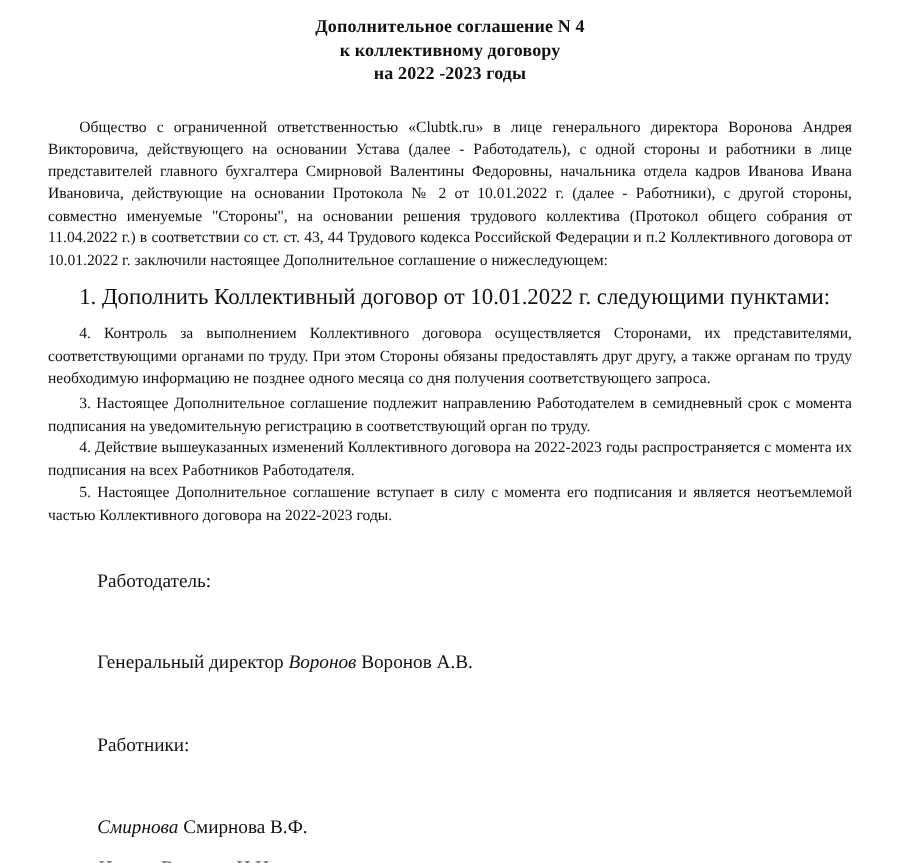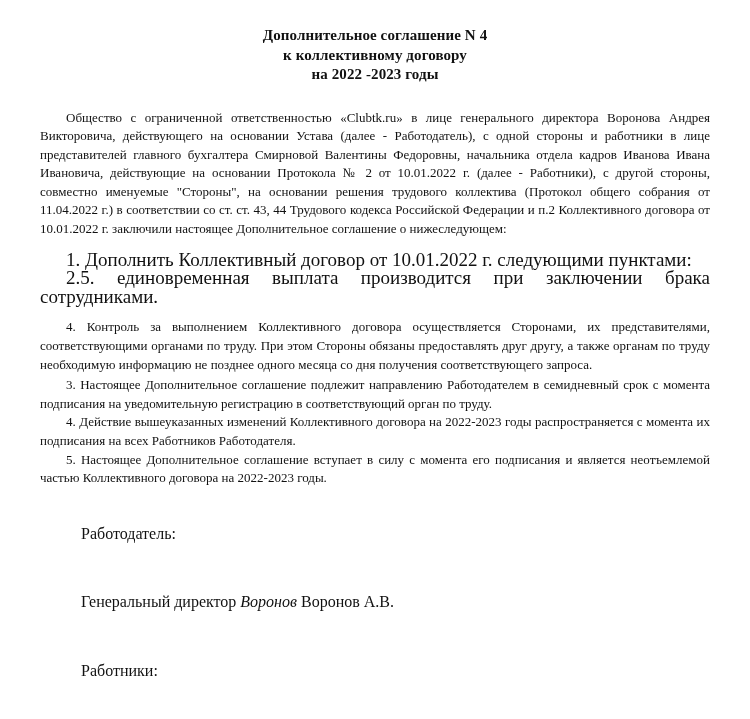--- a/index.html
+++ b/index.html
@@ -13,21 +13,21 @@
     height: 719px;
     overflow: hidden;
     font-family: "Liberation Serif", "DejaVu Serif", serif;
     color: #111111;
     -webkit-font-smoothing: antialiased;
   }
   .page {
     box-sizing: border-box;
     width: 750px;
     height: 719px;
-    padding: 26px 40px 0 40px;
+    padding: 14px 40px 0 40px;
     background: #ffffff;
   }
 
   
   .doc-title {
     text-align: center;
     font-weight: bold;
     font-size: 15px;
     line-height: 19.5px;
     margin: 0 0 6px 0;
@@ -87,21 +87,20 @@
     <span class="tline">на 2022 -2023 годы</span>
   </div>
 
   <div class="gap-lg"></div>
 
   <p class="para indent">Общество с ограниченной ответственностью «Clubtk.ru» в лице генерального директора Воронова Андрея Викторовича, действующего на основании Устава (далее - Работодатель), с одной стороны и работники в лице представителей главного бухгалтера Смирновой Валентины Федоровны, начальника отдела кадров Иванова Ивана Ивановича, действующие на основании Протокола № 2 от 10.01.2022 г. (далее - Работники), с другой стороны, совместно именуемые "Стороны", на основании решения трудового коллектива (Протокол общего собрания от 11.04.2022 г.) в соответствии со ст. ст. 43, 44 Трудового кодекса Российской Федерации и п.2 Коллективного договора от 10.01.2022 г. заключили настоящее Дополнительное соглашение о нижеследующем:</p>
 
   <div class="gap-md"></div>
 
   <p class="list-line">1. Дополнить Коллективный договор от 10.01.2022 г. следующими пунктами:</p>
-  <p class="list-line">2.5. единовременная выплата производится при заключении брака сотрудниками.</p>
 
   <div class="gap-md"></div>
 
   <p class="para indent">4. Контроль за выполнением Коллективного договора осуществляется Сторонами, их представителями, соответствующими органами по труду. При этом Стороны обязаны предоставлять друг другу, а также органам по труду необходимую информацию не позднее одного месяца со дня получения соответствующего запроса.</p>
 
   <div class="gap-xs"></div>
 
   <p class="para indent">3. Настоящее Дополнительное соглашение подлежит направлению Работодателем в семидневный срок с момента подписания на уведомительную регистрацию в соответствующий орган по труду.</p>
 
   <p class="para indent">4. Действие вышеуказанных изменений Коллективного договора на 2022-2023 годы распространяется с момента их подписания на всех Работников Работодателя.</p>

